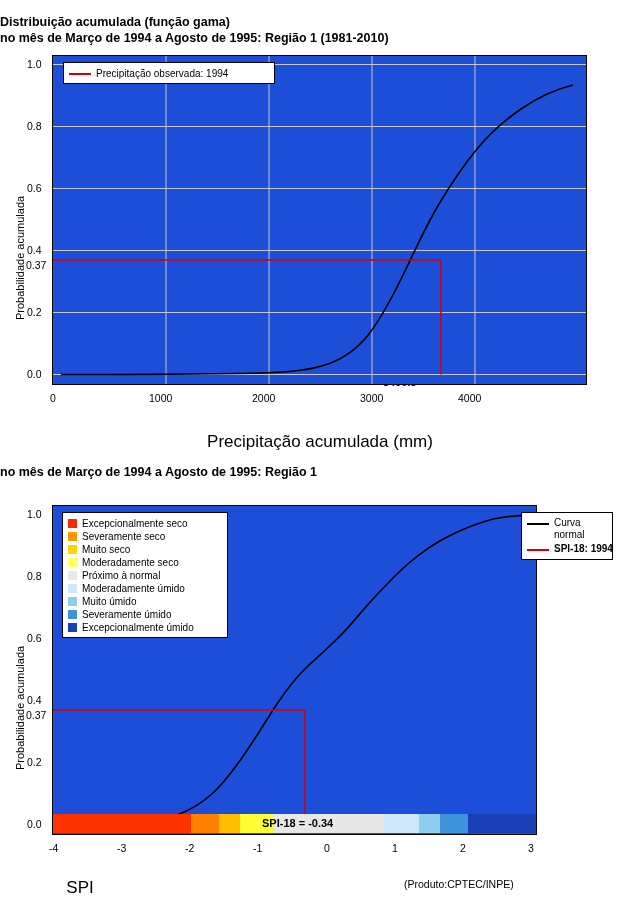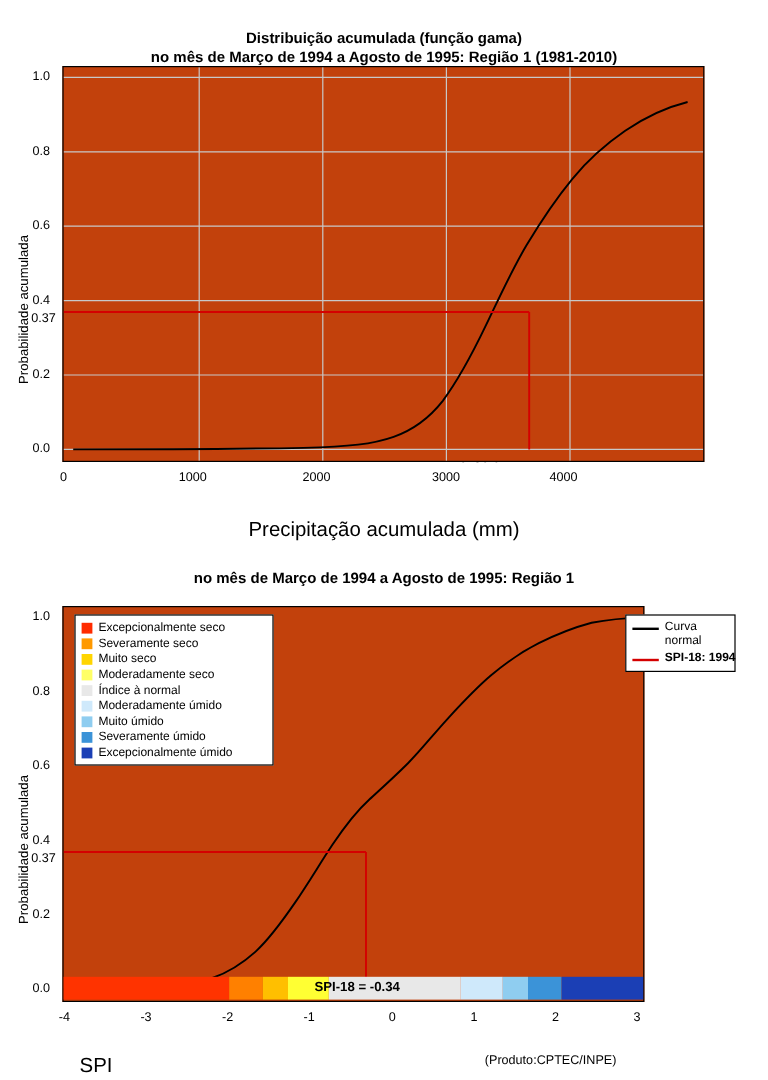--- a/index.html
+++ b/index.html
@@ -9,33 +9,32 @@
     font-family:"Liberation Sans", sans-serif;
     color:#000;
     overflow:hidden;
     position:relative;
   }
   .panel{position:absolute;left:0;width:640px;}
   #panel-top{top:0;height:450px;}
   #panel-bottom{top:450px;height:450px;}
 
   .title{
-    text-align:center;
     font-size:12.5px;
     font-weight:bold;
     line-height:16px;
     margin:0;
-    padding-top:24px;
+    padding-top:14px;
   }
   .title .line2{display:block;}
   .axes-box{
     position:absolute;
     border:1px solid #000;
     box-sizing:border-box;
-    background:#c2410c;
+    background:#1d4ed8;
     overflow:visible;
   }
   svg{display:block;}
 
   .ylab{
     position:absolute;
     transform:rotate(-90deg);
     transform-origin:left top;
     font-size:11px;
     white-space:nowrap;
@@ -146,20 +145,26 @@
 
       <path d="M 8,318.5 C 60,318.5 140,318.3 200,317.2 C 238,316.4 258,314 275,308 C 292,302 305,292 316,278 C 328,262 340,240 352,215 C 364,190 374,168 386,148 C 398,128 410,110 424,93 C 438,76 452,64 468,53 C 484,42 500,34 520,29" fill="none" stroke="#000000" stroke-width="1.6"></path>
 
       <g stroke="#d40000" stroke-width="1.6" fill="none">
         <line x1="0" y1="204" x2="388" y2="204"></line>
         <line x1="388" y1="204" x2="388" y2="318.5"></line>
       </g>
     </svg>
   </div>
 
+  <div class="legend" style="left:63px;top:62px;width:212px;height:22px;">
+    <div class="legend-row">
+      <span class="legend-line"></span>
+      <span class="legend-text">Precipitação observada: 1994</span>
+    </div>
+  </div>
 </div>
 
 <div class="panel" id="panel-bottom">
 
   <div class="title">
     <span class="line2">no mês de Março de 1994 a Agosto de 1995: Região 1</span>
   </div>
 
   <div class="ylab" style="left:14px;top:320px;">Probabilidade acumulada</div>
 
@@ -222,21 +227,21 @@
     <div class="legend-row">
       <span class="legend-swatch" style="background:#ffd500;"></span>
       <span class="legend-text">Muito seco</span>
     </div>
     <div class="legend-row">
       <span class="legend-swatch" style="background:#ffff66;"></span>
       <span class="legend-text">Moderadamente seco</span>
     </div>
     <div class="legend-row">
       <span class="legend-swatch" style="background:#e8e8e8;"></span>
-      <span class="legend-text">Índice à normal</span>
+      <span class="legend-text">Próximo à normal</span>
     </div>
     <div class="legend-row">
       <span class="legend-swatch" style="background:#cfe9fb;"></span>
       <span class="legend-text">Moderadamente úmido</span>
     </div>
     <div class="legend-row">
       <span class="legend-swatch" style="background:#8fcdf0;"></span>
       <span class="legend-text">Muito úmido</span>
     </div>
     <div class="legend-row">

